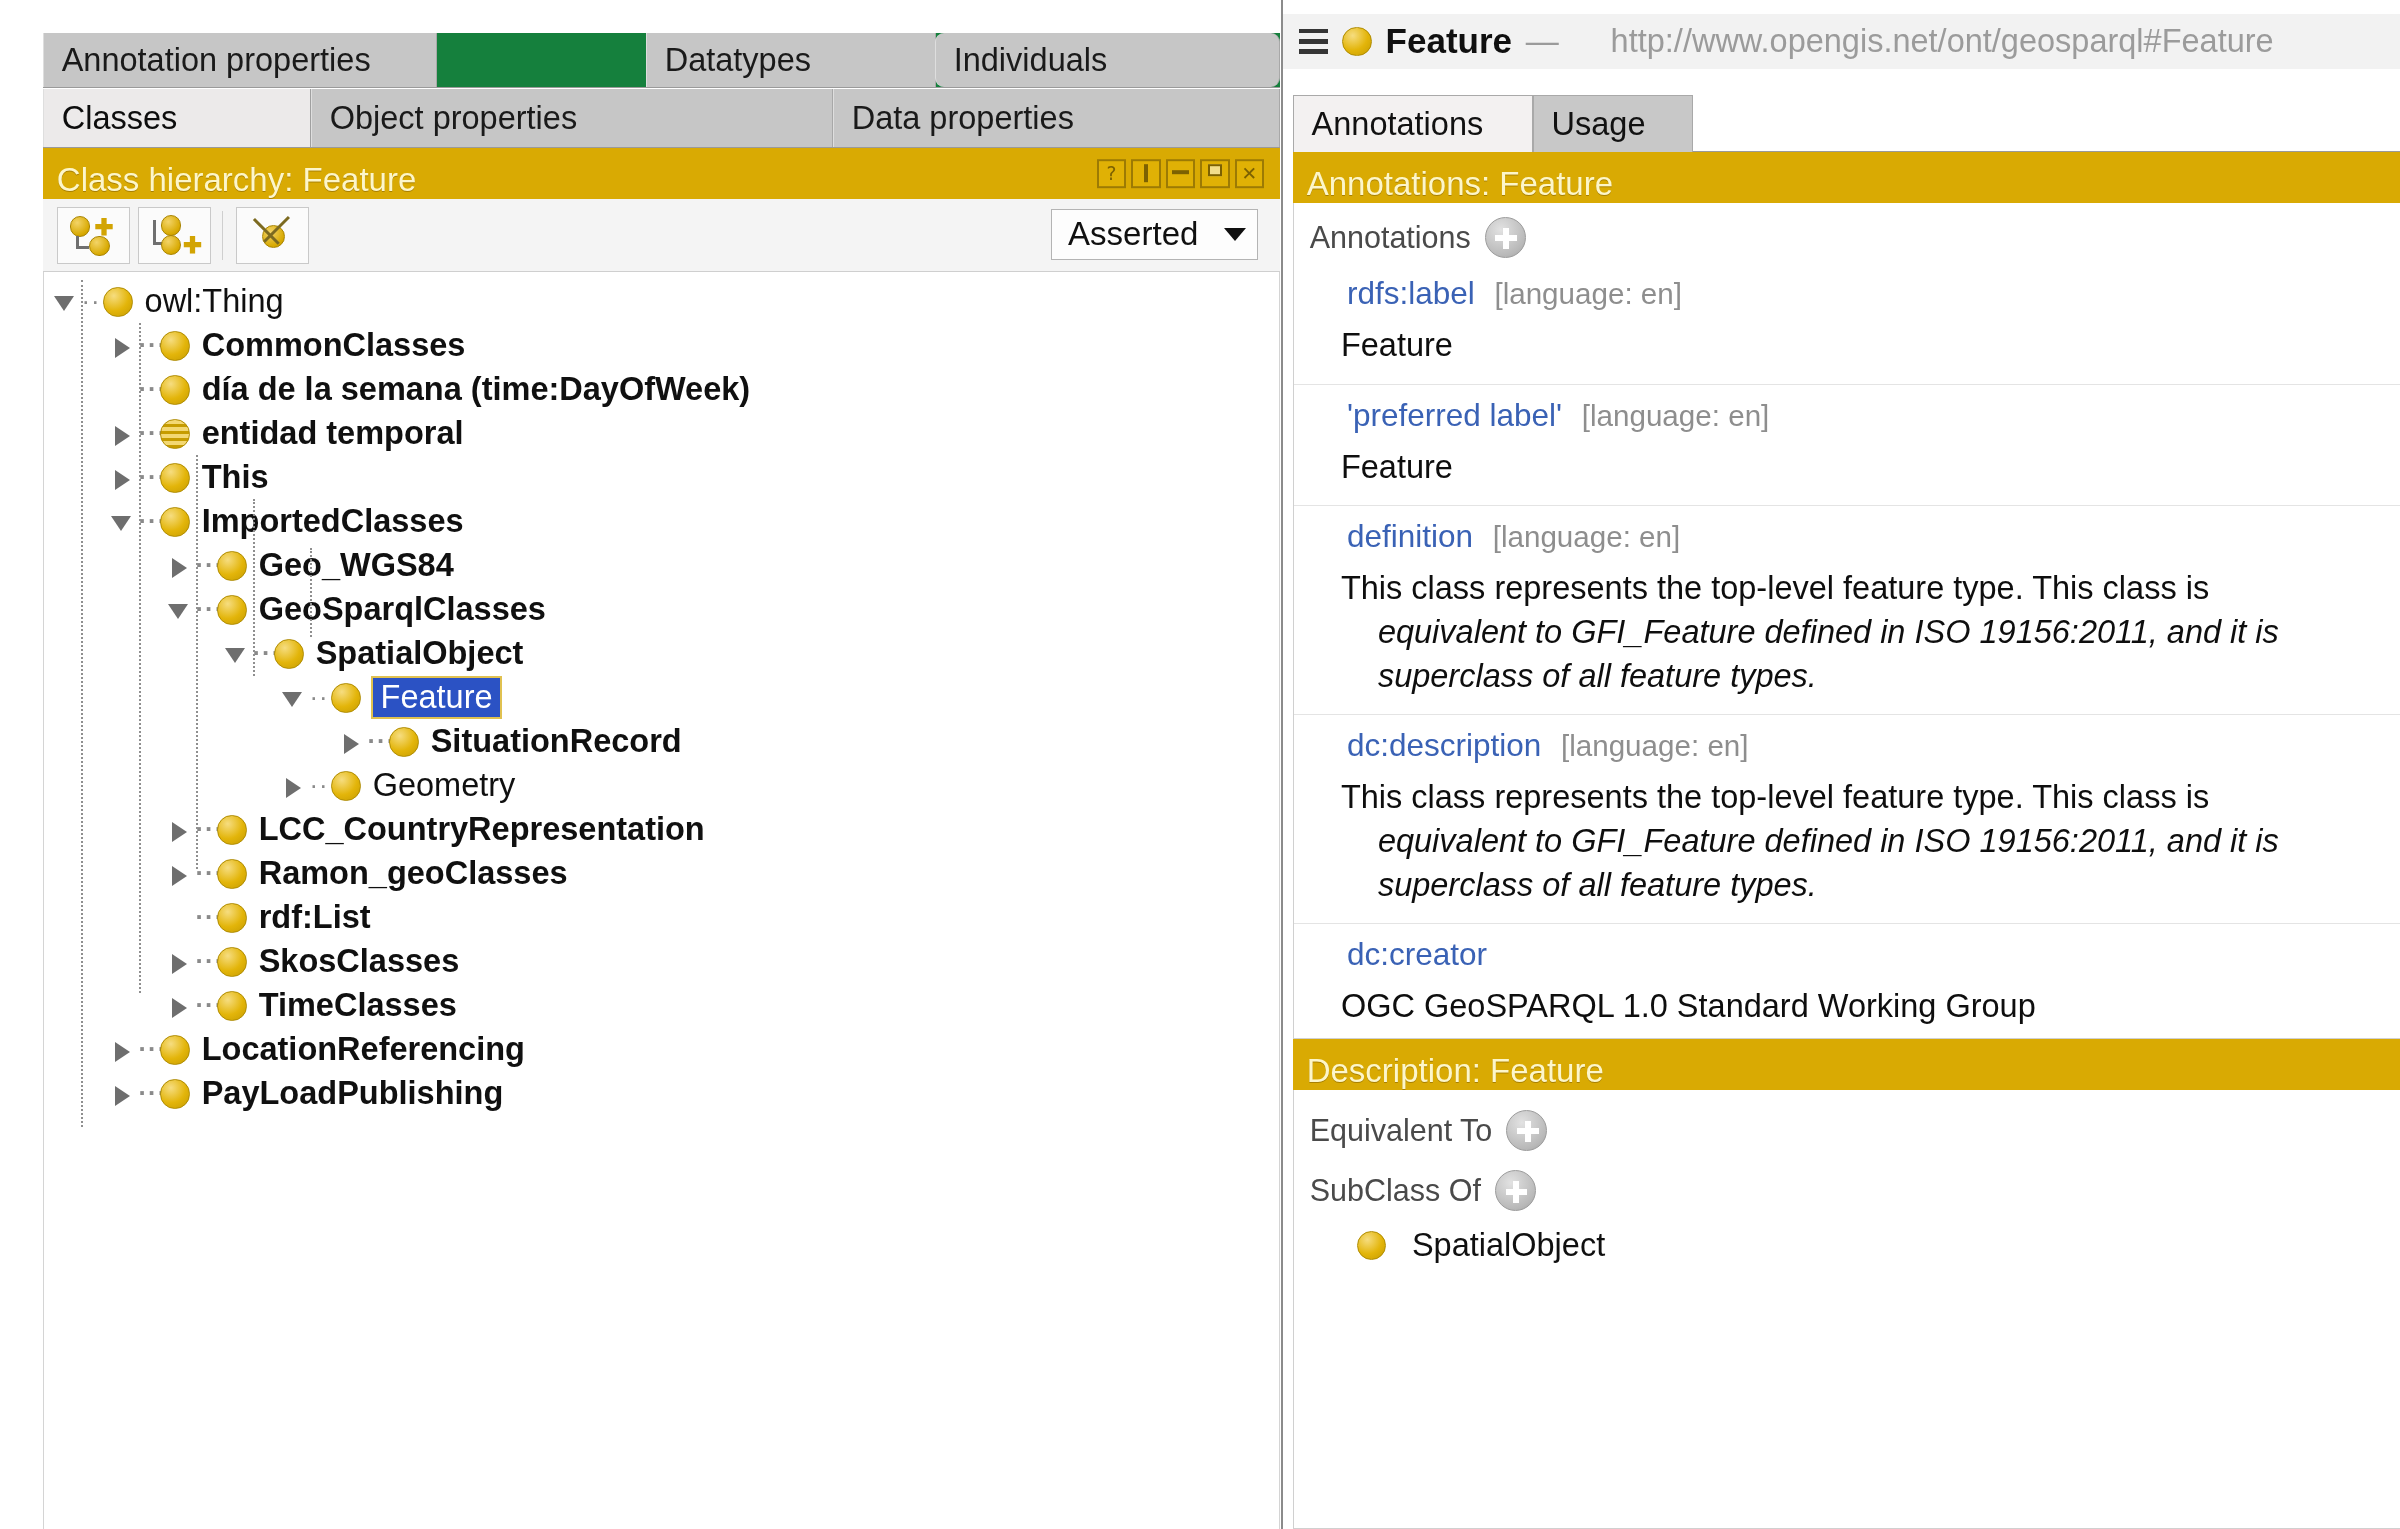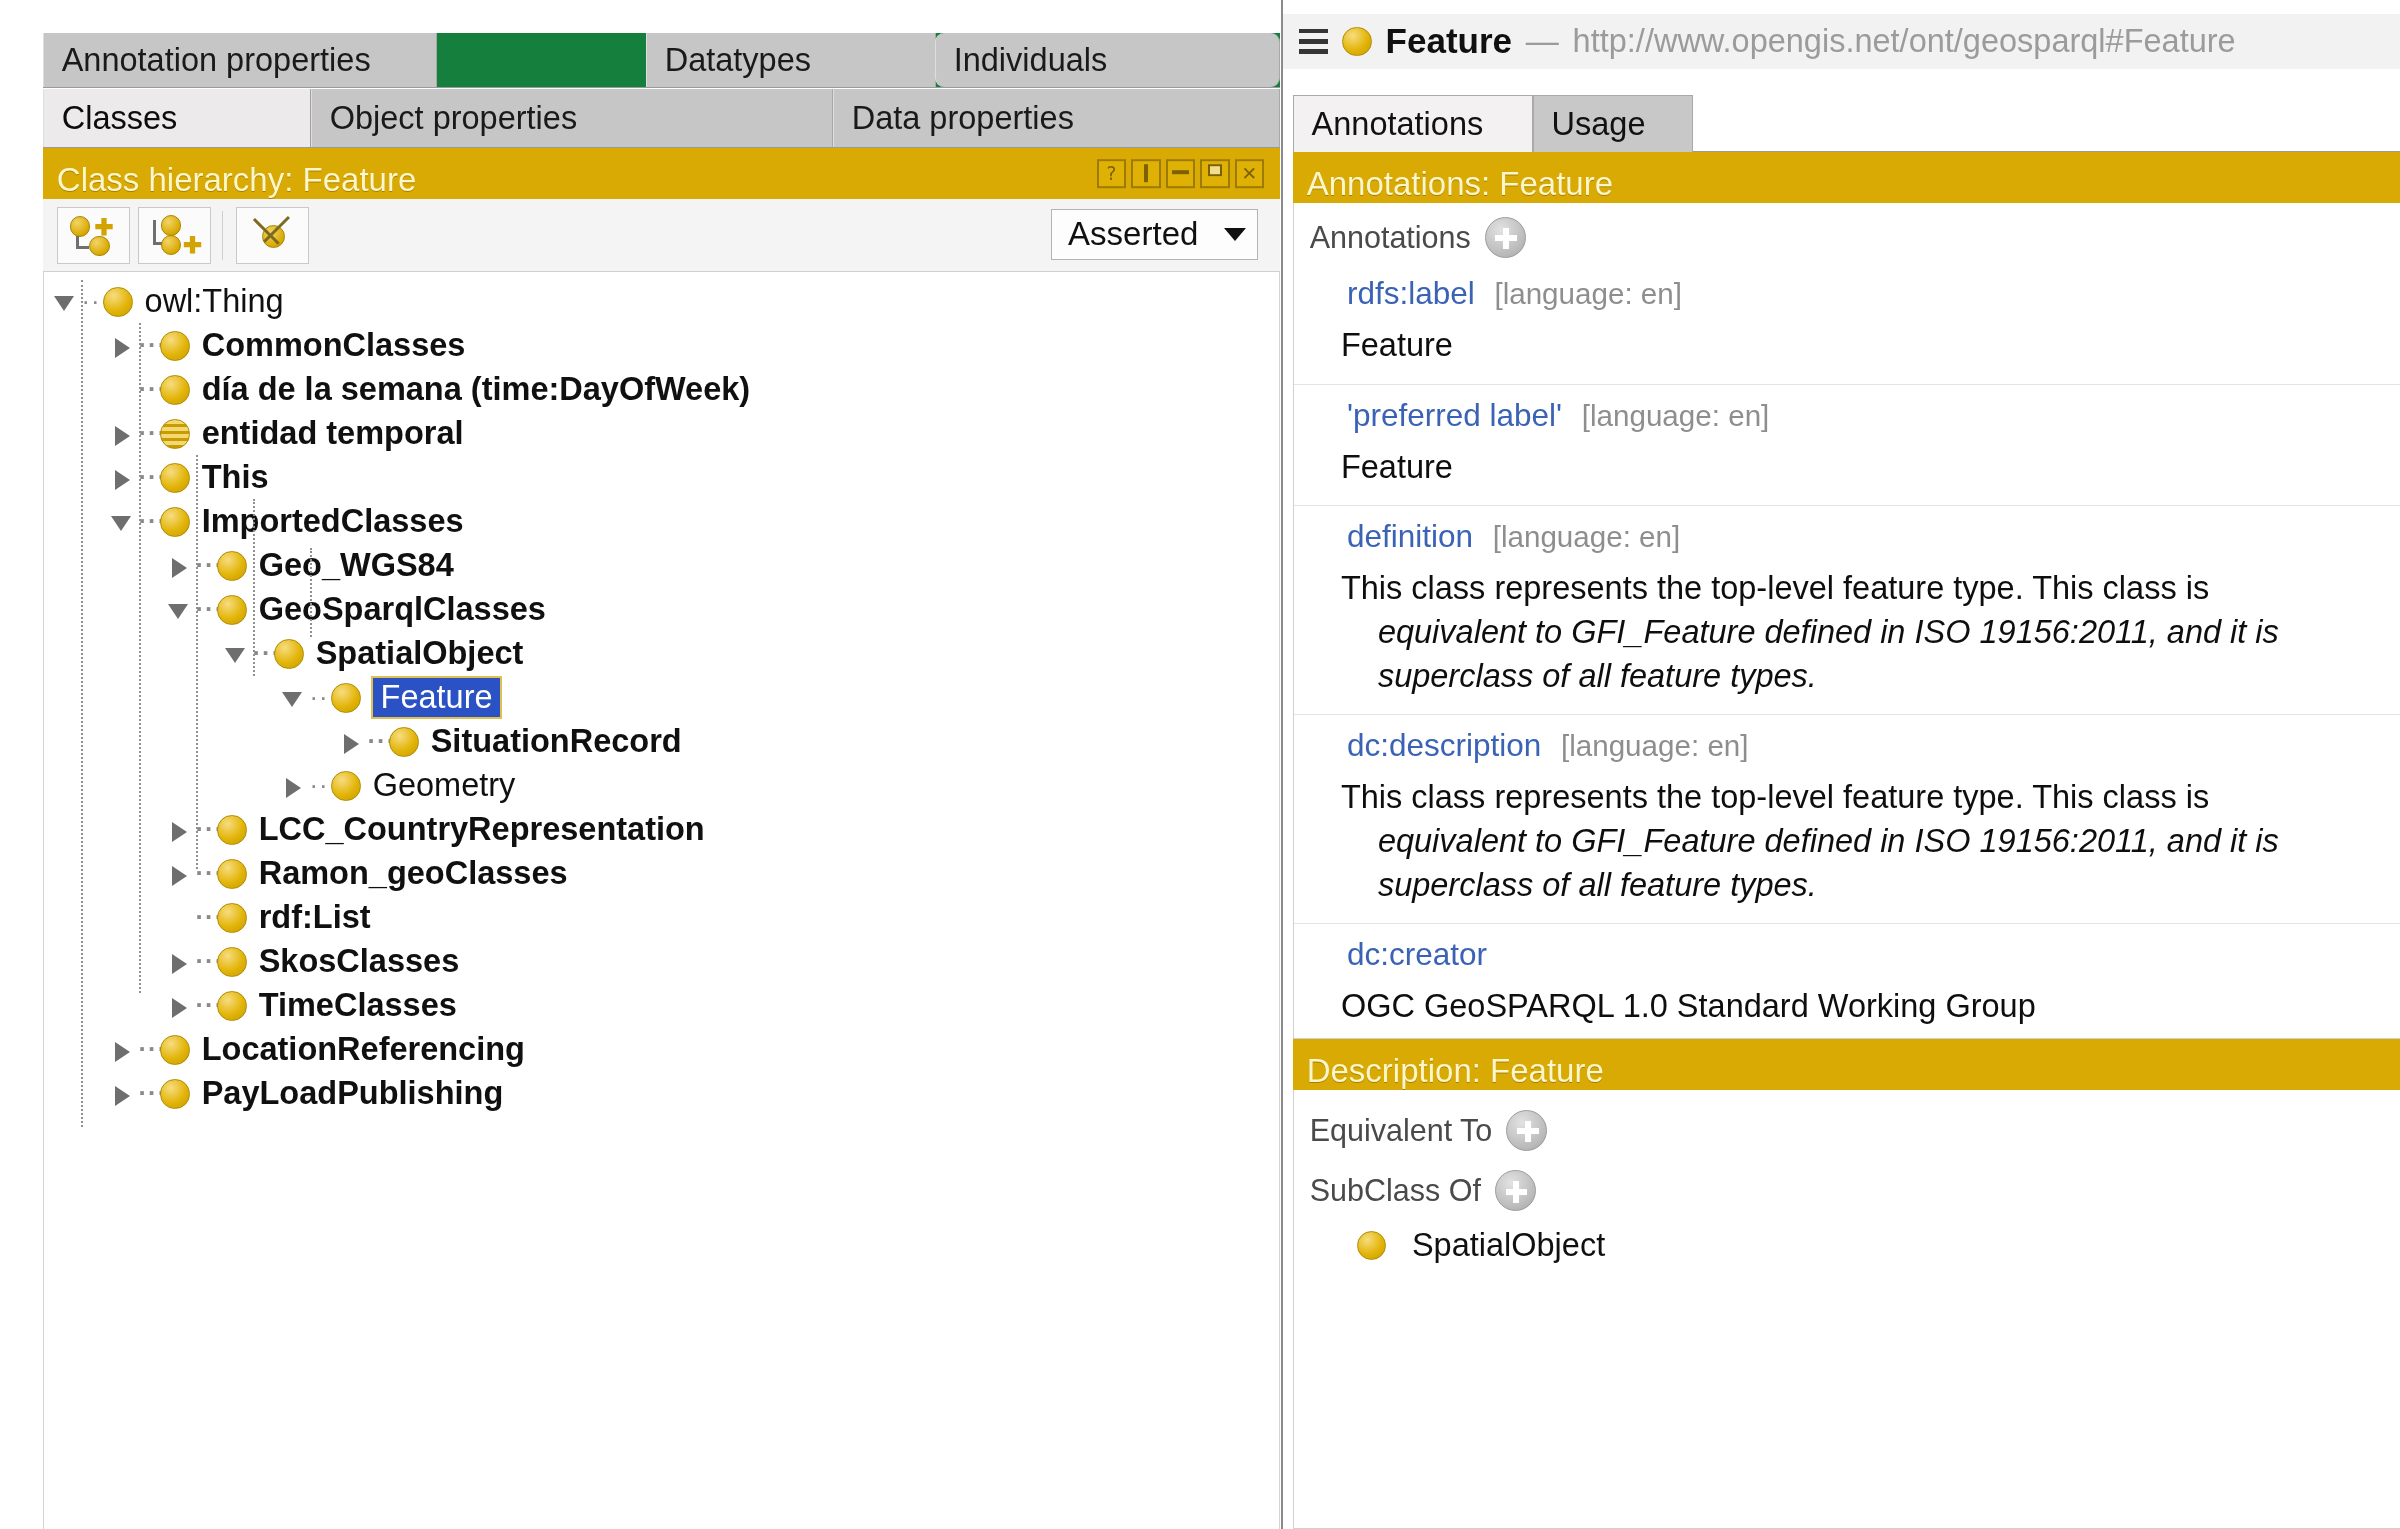--- a/index.html
+++ b/index.html
@@ -164,21 +164,21 @@
   }
   #hamburger { width: 29.6px; height: 25.6px; display: flex; flex-direction: column; justify-content: space-between; cursor: pointer; }
   #hamburger span { display: block; height: 4.9px; background: #353535; }
   .hdr-dot {
     width: 29.6px; height: 29.6px; border-radius: 50%;
     background: radial-gradient(circle at 35% 28%, #f6dd80 0%, #e3b50a 55%, #c59b00 100%);
     border: 1px solid #b08c00;
   }
   #entity-name { font-size: 35px; font-weight: bold; color: #101010; }
   #entity-dash { font-size: 33px; color: #9b9b9b; }
-  #entity-uri { font-size: 32.5px; color: #9b9b9b; }
+  #entity-uri { font-size: 32.5px; color: #9b9b9b; margin-left: 38px; }
 
   #right-tabstrip {
     position: absolute; left: 9.9px; top: 95px; width: 1110px; height: 57px;
     border-bottom: 1px solid #9a9a9a;
   }
   .rtab {
     position: absolute; top: 0; height: 57px;
     display: flex; align-items: center; padding: 0 17.7px;
     font-size: 32.5px; color: #111;
     border: 1px solid #a9a9a9; border-bottom: none;

